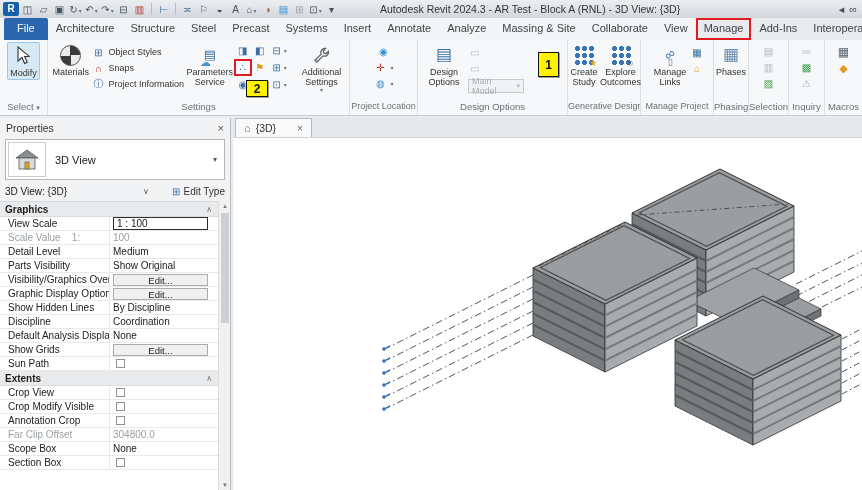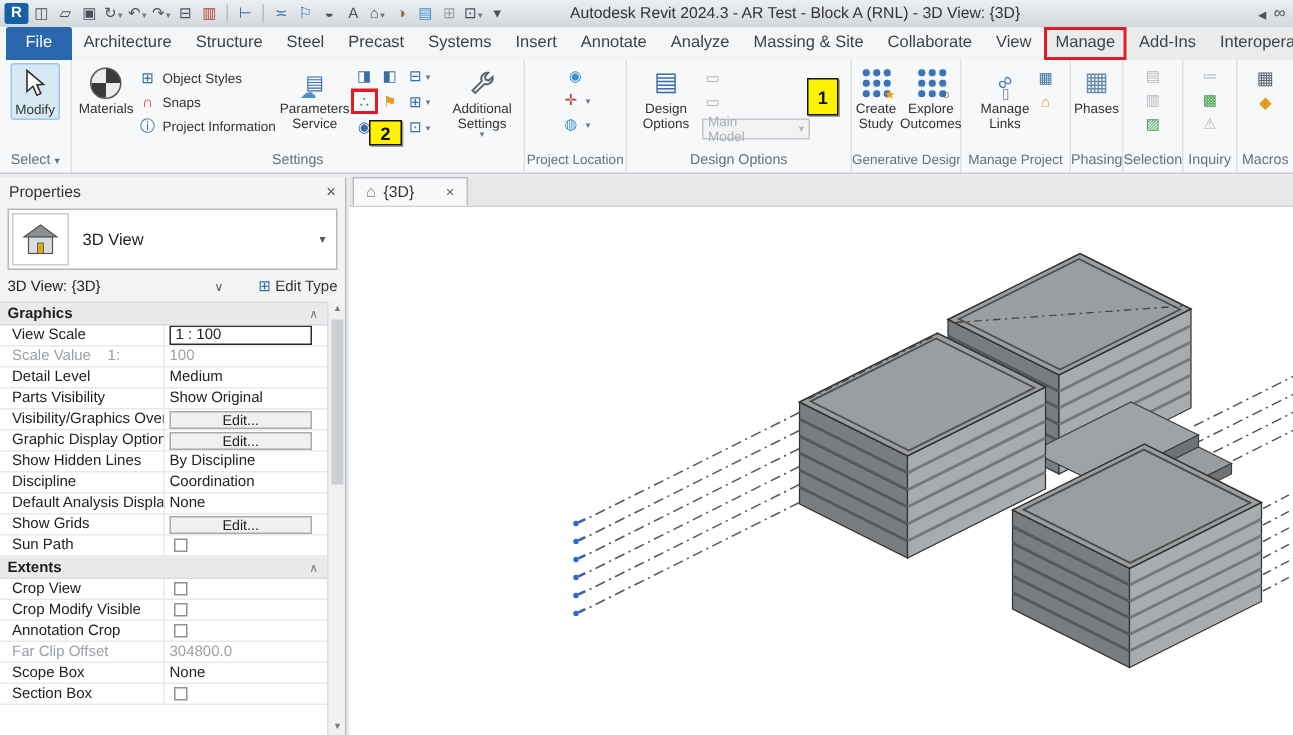--- a/index.html
+++ b/index.html
@@ -40,21 +40,21 @@
   .blue{color:#3a6ea5;} .gray{color:#b3b8bd;} .green{color:#3f9e4d;} .orange{color:#e39b22;} .red{color:#c33;}
   .materials-ball{width:21px;height:21px;border-radius:50%;border:1px solid #555;
       background:repeating-conic-gradient(#3b3b3b 0 25%,#ececec 0 50%);}
   .dots9{position:relative;width:20px;height:20px;
       background:radial-gradient(circle 2.6px,#3a74b8 95%,transparent) 0 0/7px 7px repeat;}
   .dots9 .ov{position:absolute;right:-3px;bottom:-3px;font-size:9px;}
   .cluster{display:grid;grid-template-columns:17px 17px 26px;grid-auto-rows:17px;margin-left:2px;align-items:center;}
   .ccell{display:flex;align-items:center;justify-content:flex-start;height:15px;}
   .ccell .dd{font-size:6px;color:#6b7680;}
   .hl-red{box-shadow:0 0 0 2px #e01b24;}
-  .dropbox{width:72px;height:14px;border:1px solid #c6cace;background:#f1f2f3;color:#a9aeb3;font-size:9px;
+  .dropbox{width:56px;height:14px;border:1px solid #c6cace;background:#f1f2f3;color:#a9aeb3;font-size:9px;
            display:flex;align-items:center;padding:0 3px;margin-top:3px;gap:16px;}
   .dropbox .dd{margin-left:auto;font-size:7px;color:#b3b8bd;}
 
   
   .callout{position:absolute;background:#fff200;border:1px solid #111;color:#111;font-weight:bold;font-size:12px;
            display:flex;align-items:center;justify-content:center;box-shadow:1px 1px 0 rgba(0,0,0,.35);z-index:30;}
 
   
   #props{left:0;top:118px;width:231px;height:372px;background:#f2f3f4;border-right:1px solid #b9bdc1;overflow:hidden;}
   #phead{height:19px;display:flex;align-items:center;font-size:10.5px;color:#333;padding:0 6px;}

